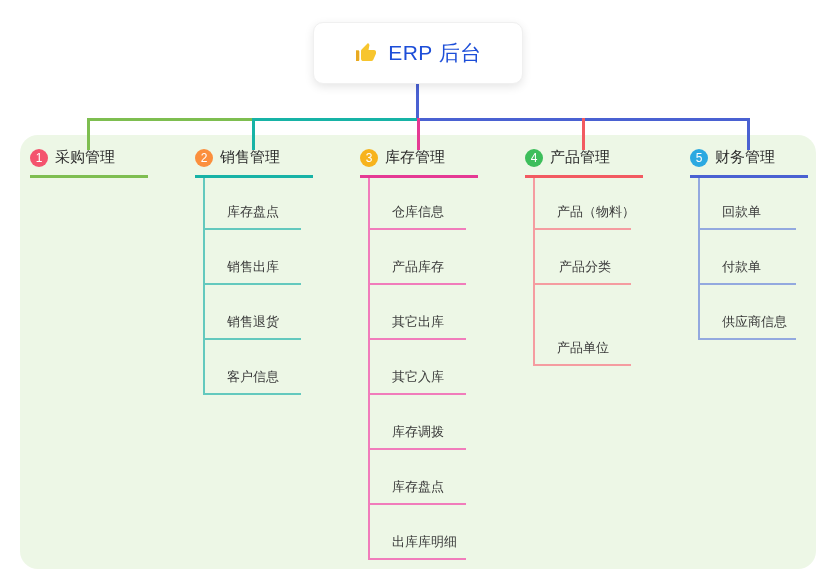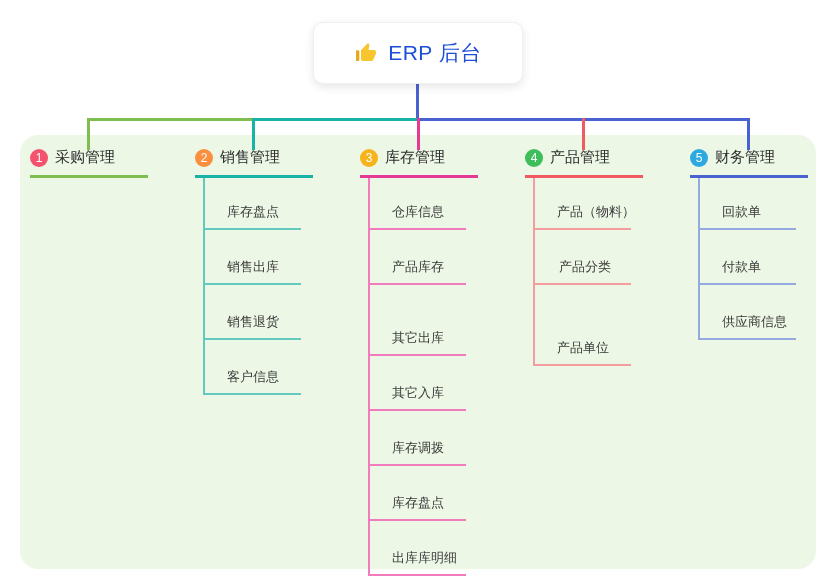--- a/index.html
+++ b/index.html
@@ -97,21 +97,21 @@
       </div>
     </div>
     <div class="branch" style="left: 360px;">
       <div class="branch-header" style="border-bottom-color: rgb(229, 58, 148);">
         <span class="badge" style="background: rgb(247, 179, 28);">3</span>
         <span>库存管理</span>
       </div>
       <div class="children" style="border-left-color: rgb(241, 124, 187);">
         <div class="child" style="border-bottom-color: rgb(241, 124, 187);">仓库信息</div>
         <div class="child" style="border-bottom-color: rgb(241, 124, 187);">产品库存</div>
-        <div class="child" style="border-bottom-color: rgb(241, 124, 187); margin-top: 16px;">其它出库</div>
+        <div class="child" style="border-bottom-color: rgb(241, 124, 187);">其它出库</div>
         <div class="child" style="border-bottom-color: rgb(241, 124, 187);">其它入库</div>
         <div class="child" style="border-bottom-color: rgb(241, 124, 187);">库存调拨</div>
         <div class="child" style="border-bottom-color: rgb(241, 124, 187);">库存盘点</div>
         <div class="child" style="border-bottom-color: rgb(241, 124, 187);">出库库明细</div>
       </div>
     </div>
     <div class="branch" style="left: 525px;">
       <div class="branch-header" style="border-bottom-color: rgb(242, 90, 97);">
         <span class="badge" style="background: rgb(61, 190, 91);">4</span>
         <span>产品管理</span>

